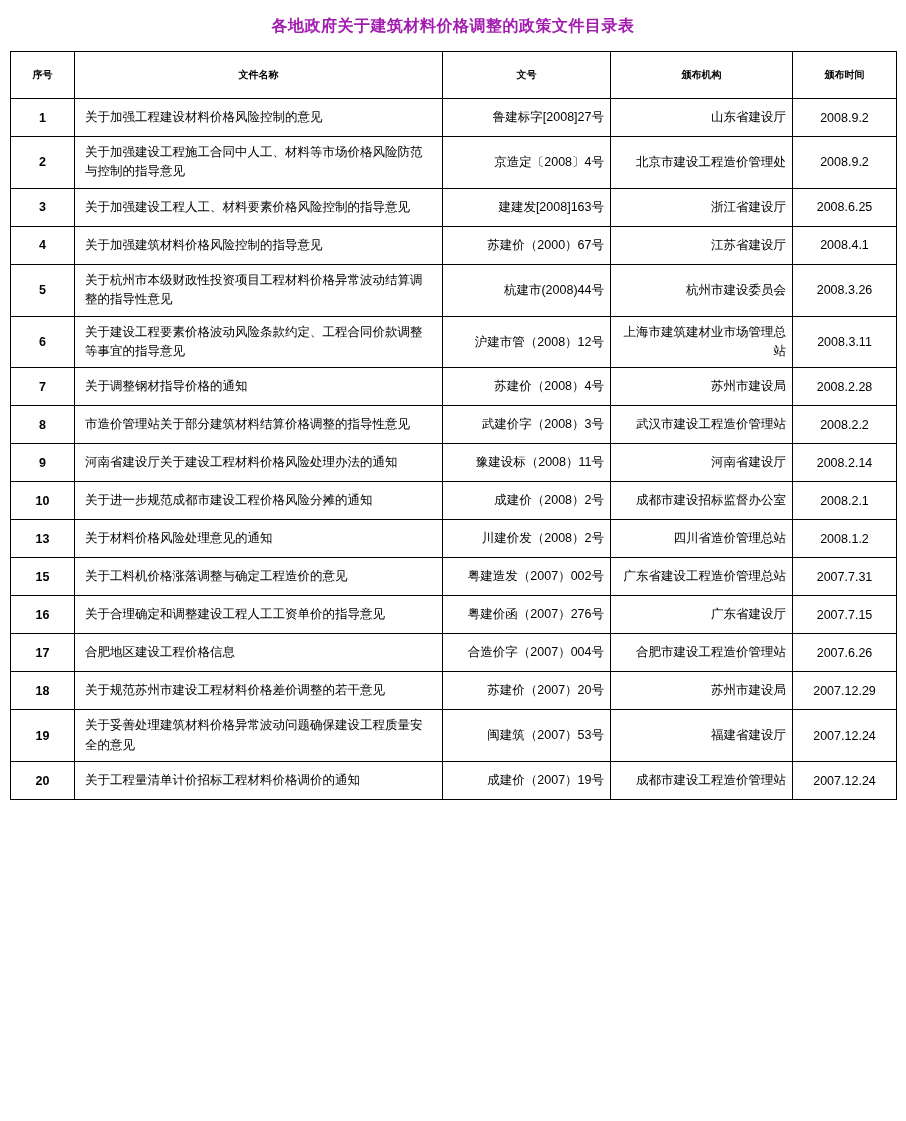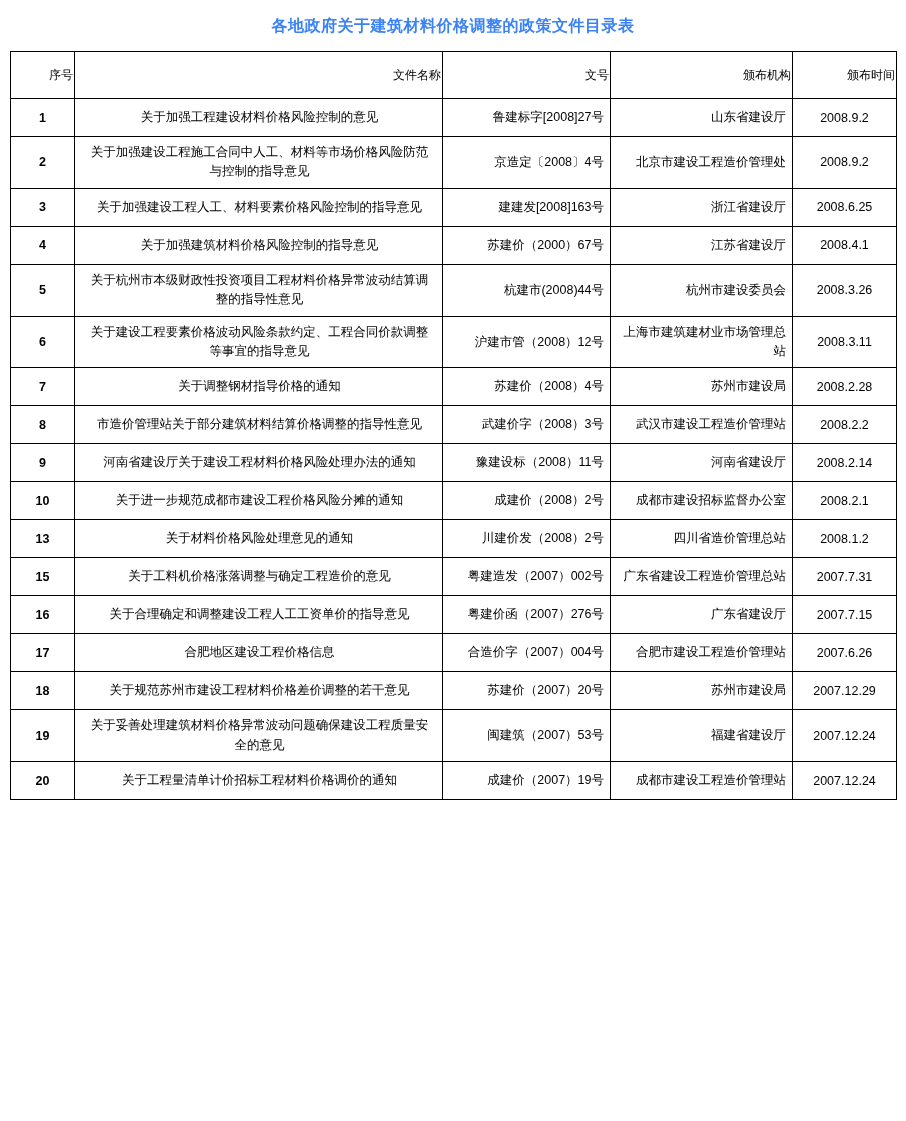--- a/index.html
+++ b/index.html
@@ -16,48 +16,48 @@
     width: 906px;
     box-sizing: border-box;
     padding: 0;
   }
   .doc-title {
     text-align: center;
     font-size: 16px;
     font-weight: bold;
     letter-spacing: 0.5px;
     padding: 16px 0 14px 0;
-    color: #3b82f6;
+    color: #a21caf;
   }
   table.policy-table {
     border-collapse: collapse;
     width: 886px;
     margin: 0 10px 6px 10px;
     table-layout: fixed;
   }
   table.policy-table th,
   table.policy-table td {
     border: 1px solid #000000;
     font-size: 12.5px;
     color: #000;
     vertical-align: middle;
   }
   table.policy-table th {
-    font-weight: normal;
-    text-align: right;
+    font-weight: bold;
+    text-align: center;
     height: 44px;
-    font-size: 12px;
+    font-size: 10px;
   }
   td.col-no {
     text-align: center;
     font-weight: bold;
     font-size: 13px;
   }
   td.col-name {
-    text-align: center;
+    text-align: left;
     padding: 6px 8px 6px 10px;
     line-height: 1.55;
   }
   td.col-docnum,
   td.col-org {
     text-align: right;
     padding: 6px 6px;
     line-height: 1.5;
   }
   td.col-date {

